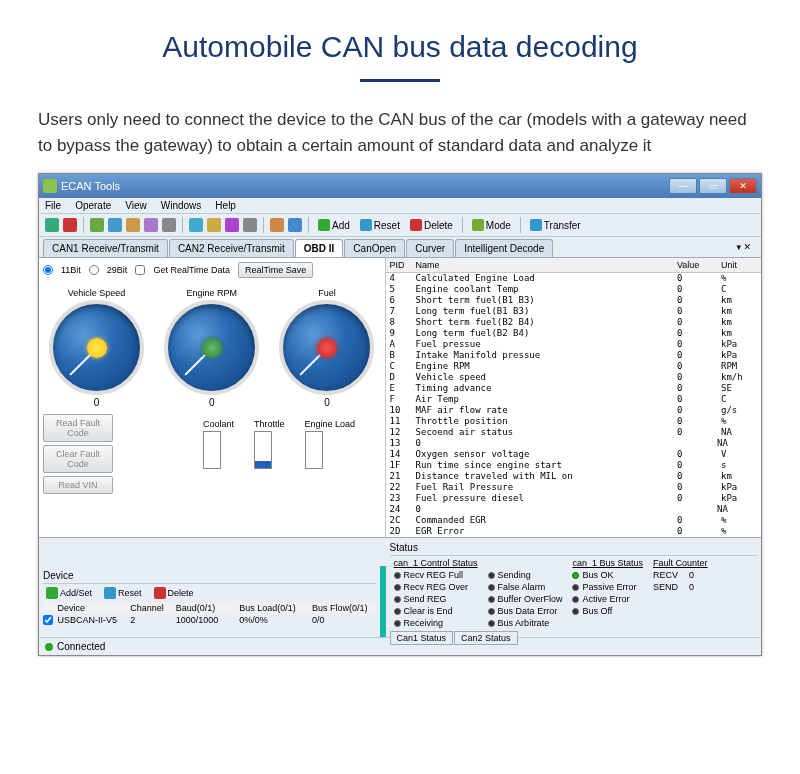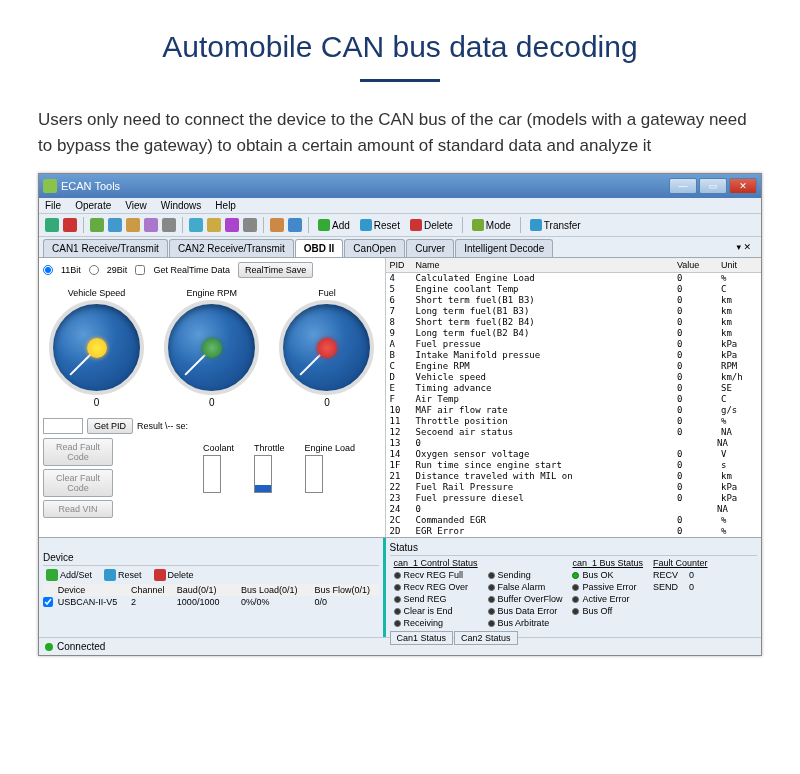--- a/index.html
+++ b/index.html
@@ -55,21 +55,21 @@
 .pid-header span:nth-child(2){ flex: 1; }
 .pid-header span:nth-child(3){ width: 44px; }
 .pid-header span:nth-child(4){ width: 40px; }
 .pid-list { flex:1; overflow-y: auto; font-family: monospace; font-size: 9px; }
 .pid-row-item { display: flex; padding: 0 0; line-height: 11px; }
 .pid-row-item span:nth-child(1){ width: 30px; padding-left: 4px; }
 .pid-row-item span:nth-child(2){ flex: 1; }
 .pid-row-item span:nth-child(3){ width: 44px; }
 .pid-row-item span:nth-child(4){ width: 40px; }
 .bottom-panels { display: flex; border-top: 1px solid #a0a8b0; height: 100px; }
-.device-panel { width: 48%; border-right: 3px solid #14b8a6; padding: 12px 4px; font-size: 9px; display:flex; flex-direction:column; }
+.device-panel { width: 48%; border-right: 6px solid #14b8a6; padding: 2px 4px; font-size: 9px; display:flex; flex-direction:column;margin-top:28px; }
 .status-panel { width: 52%; padding: 2px 4px; font-size: 9px; display:flex; flex-direction:column; }
 .panel-title { font-size: 10px; padding: 2px 0; border-bottom: 1px solid #c0c8d0; }
 .panel-toolbar { display: flex; gap: 6px; padding: 2px 0; }
 .dev-header { display: flex; font-size: 9px; background: #f0f0f0; padding: 1px 0; }
 .dev-header span, .dev-row span { display:inline-block; }
 .dev-row { display: flex; font-size: 9px; padding: 1px 0; }
 .c1{width:16px;} .c2{width:80px;} .c3{width:50px;} .c4{width:70px;} .c5{width:80px;} .c6{width:70px;}
 .status-grid { display: flex; gap: 10px; font-size: 9px; padding: 2px 4px; }
 .status-col { display: flex; flex-direction: column; gap: 1px; }
 .status-col div { display: flex; align-items: center; gap: 3px; line-height: 11px; }
@@ -189,25 +189,20 @@
         </div>
         <div class="gauge-wrap">
           <div class="gauge-label">Fuel</div>
           <div class="gauge">
               <div class="needle"></div>
               <div class="gauge-center red"></div>
             </div>
           <div class="gauge-val">0</div>
         </div>
       </div>
-      <div class="pid-row">
-        <input type="text" style="">
-        <button class="btn">Get PID</button>
-        <span>Result \-- se:</span>
-      </div>
       <div style="display:flex;">
         <div class="side-btns">
           <button class="btn">Read Fault Code</button>
           <button class="btn">Clear Fault Code</button>
           <button class="btn">Read VIN</button>
         </div>
         <div class="bars-area">
           <div class="bar-col">
               <div class="bar-label">Coolant</div>
               <div class="bar">

